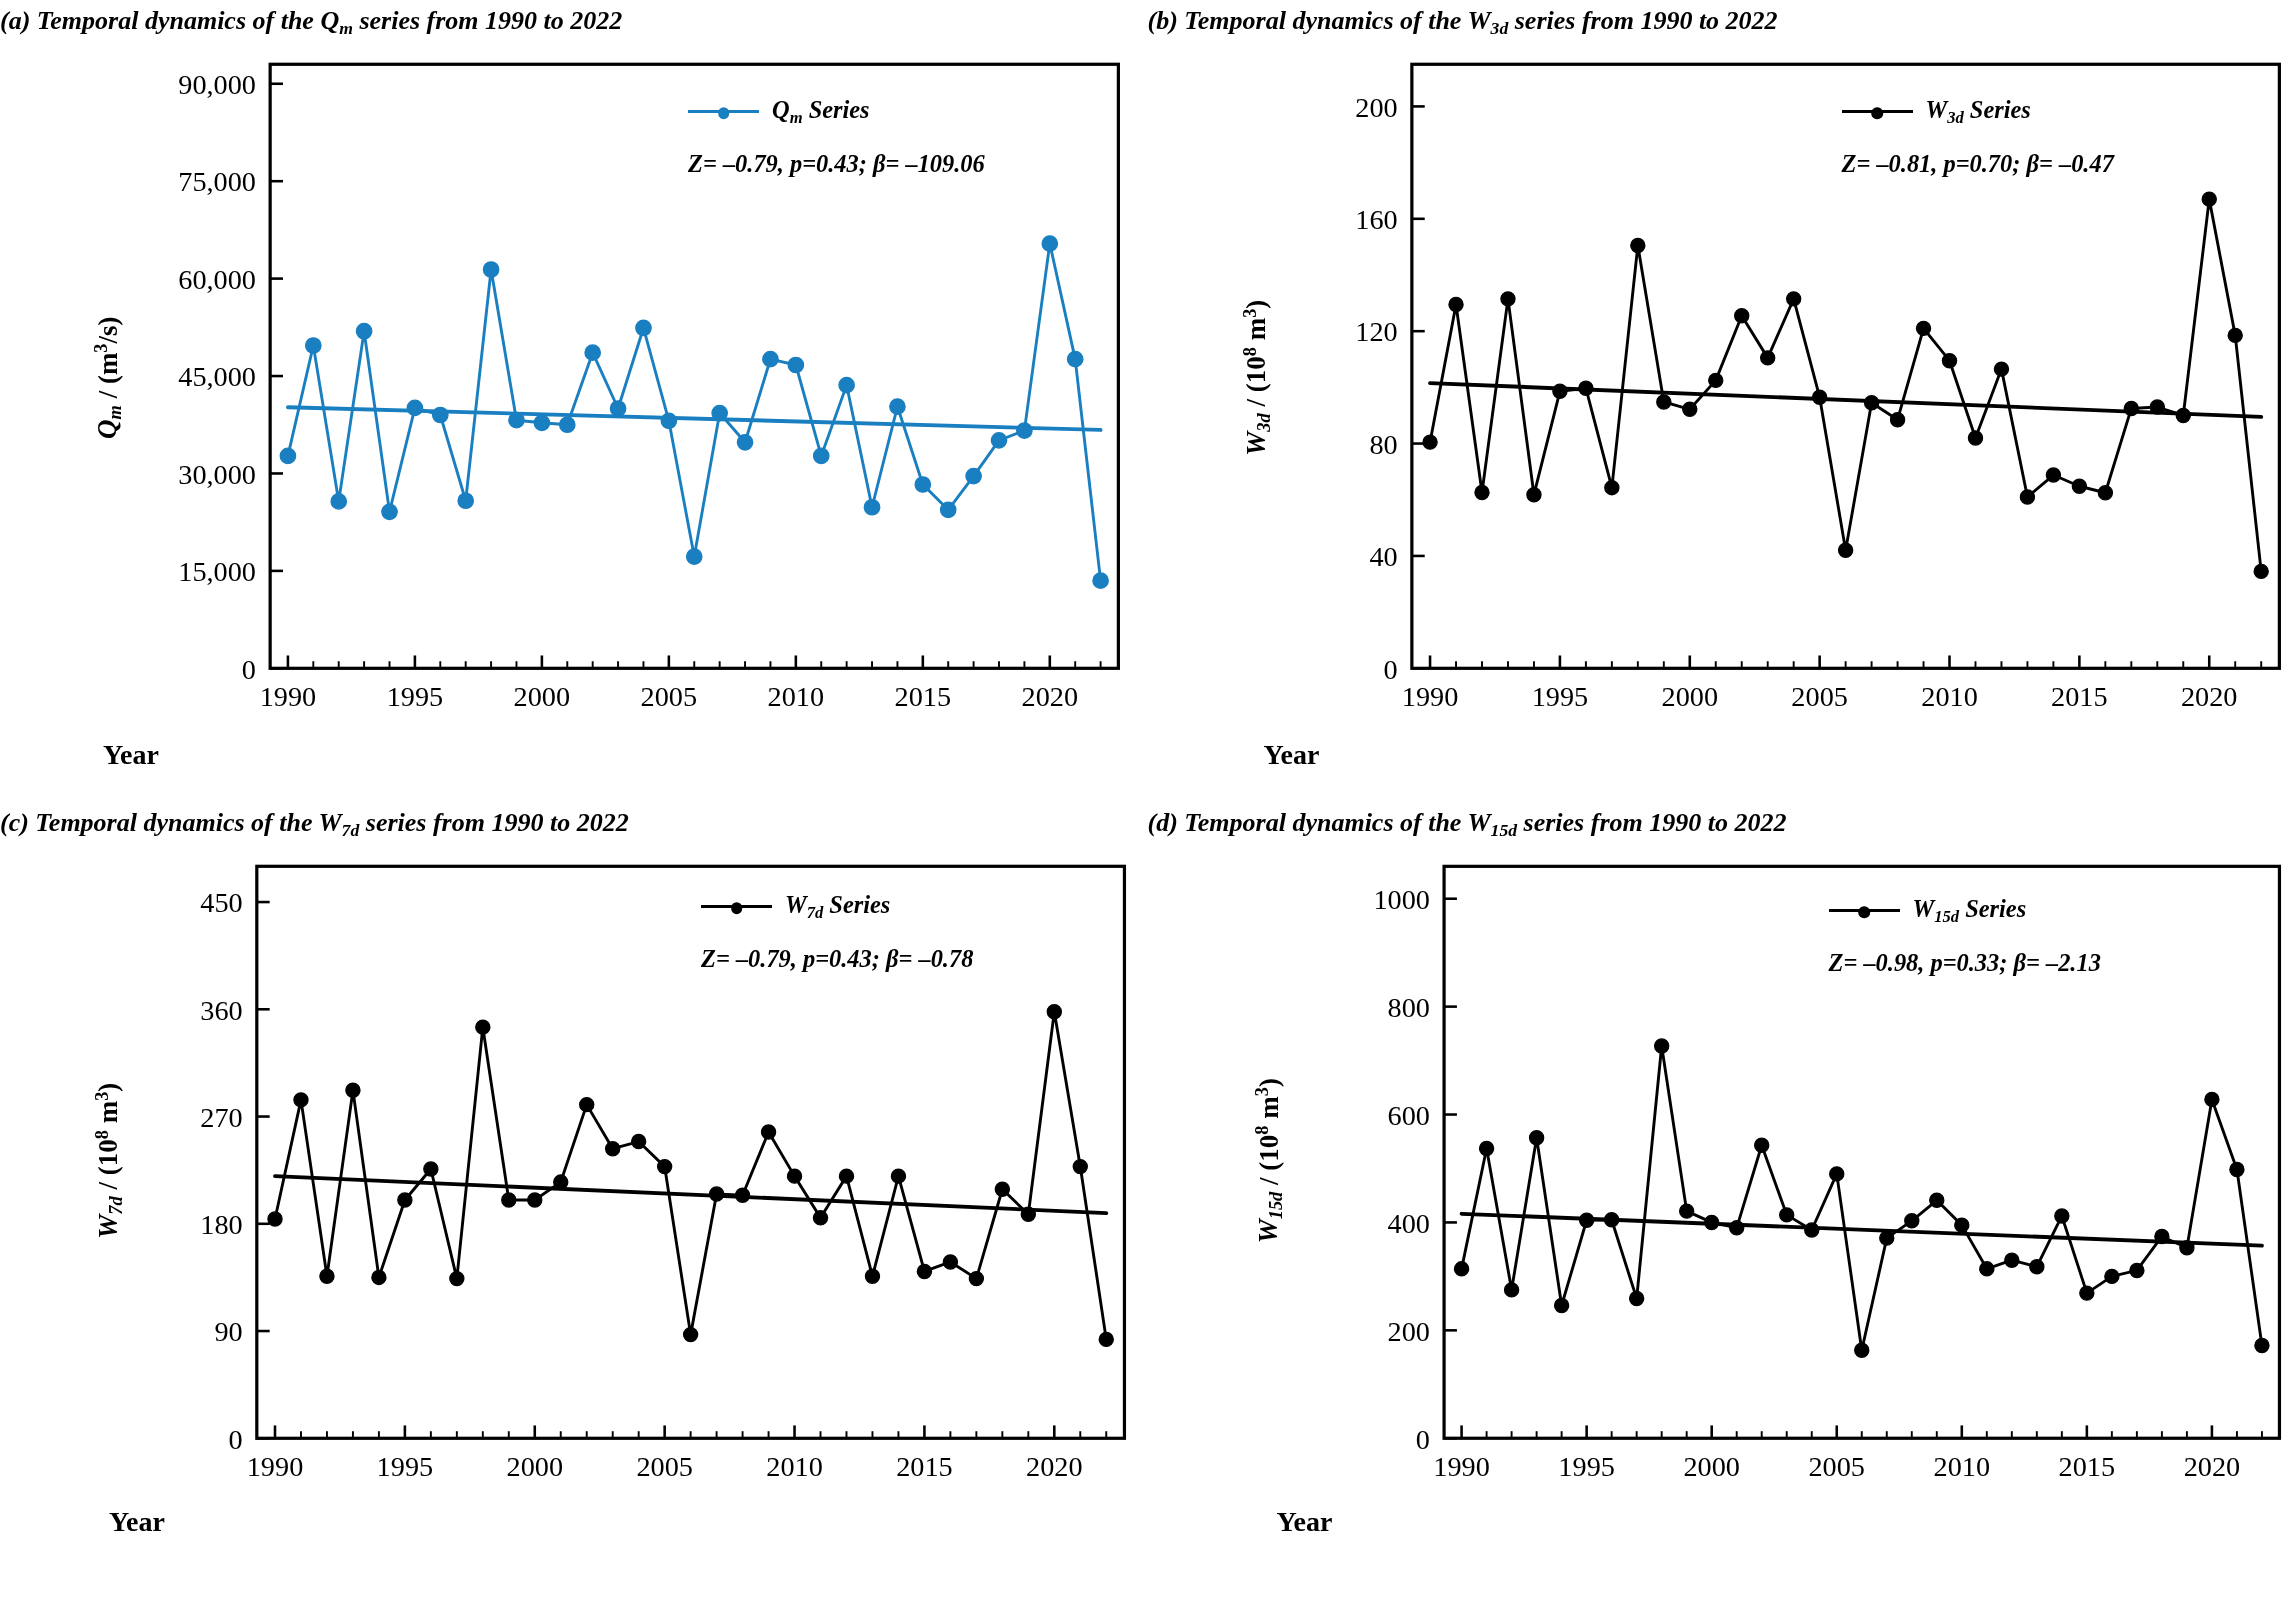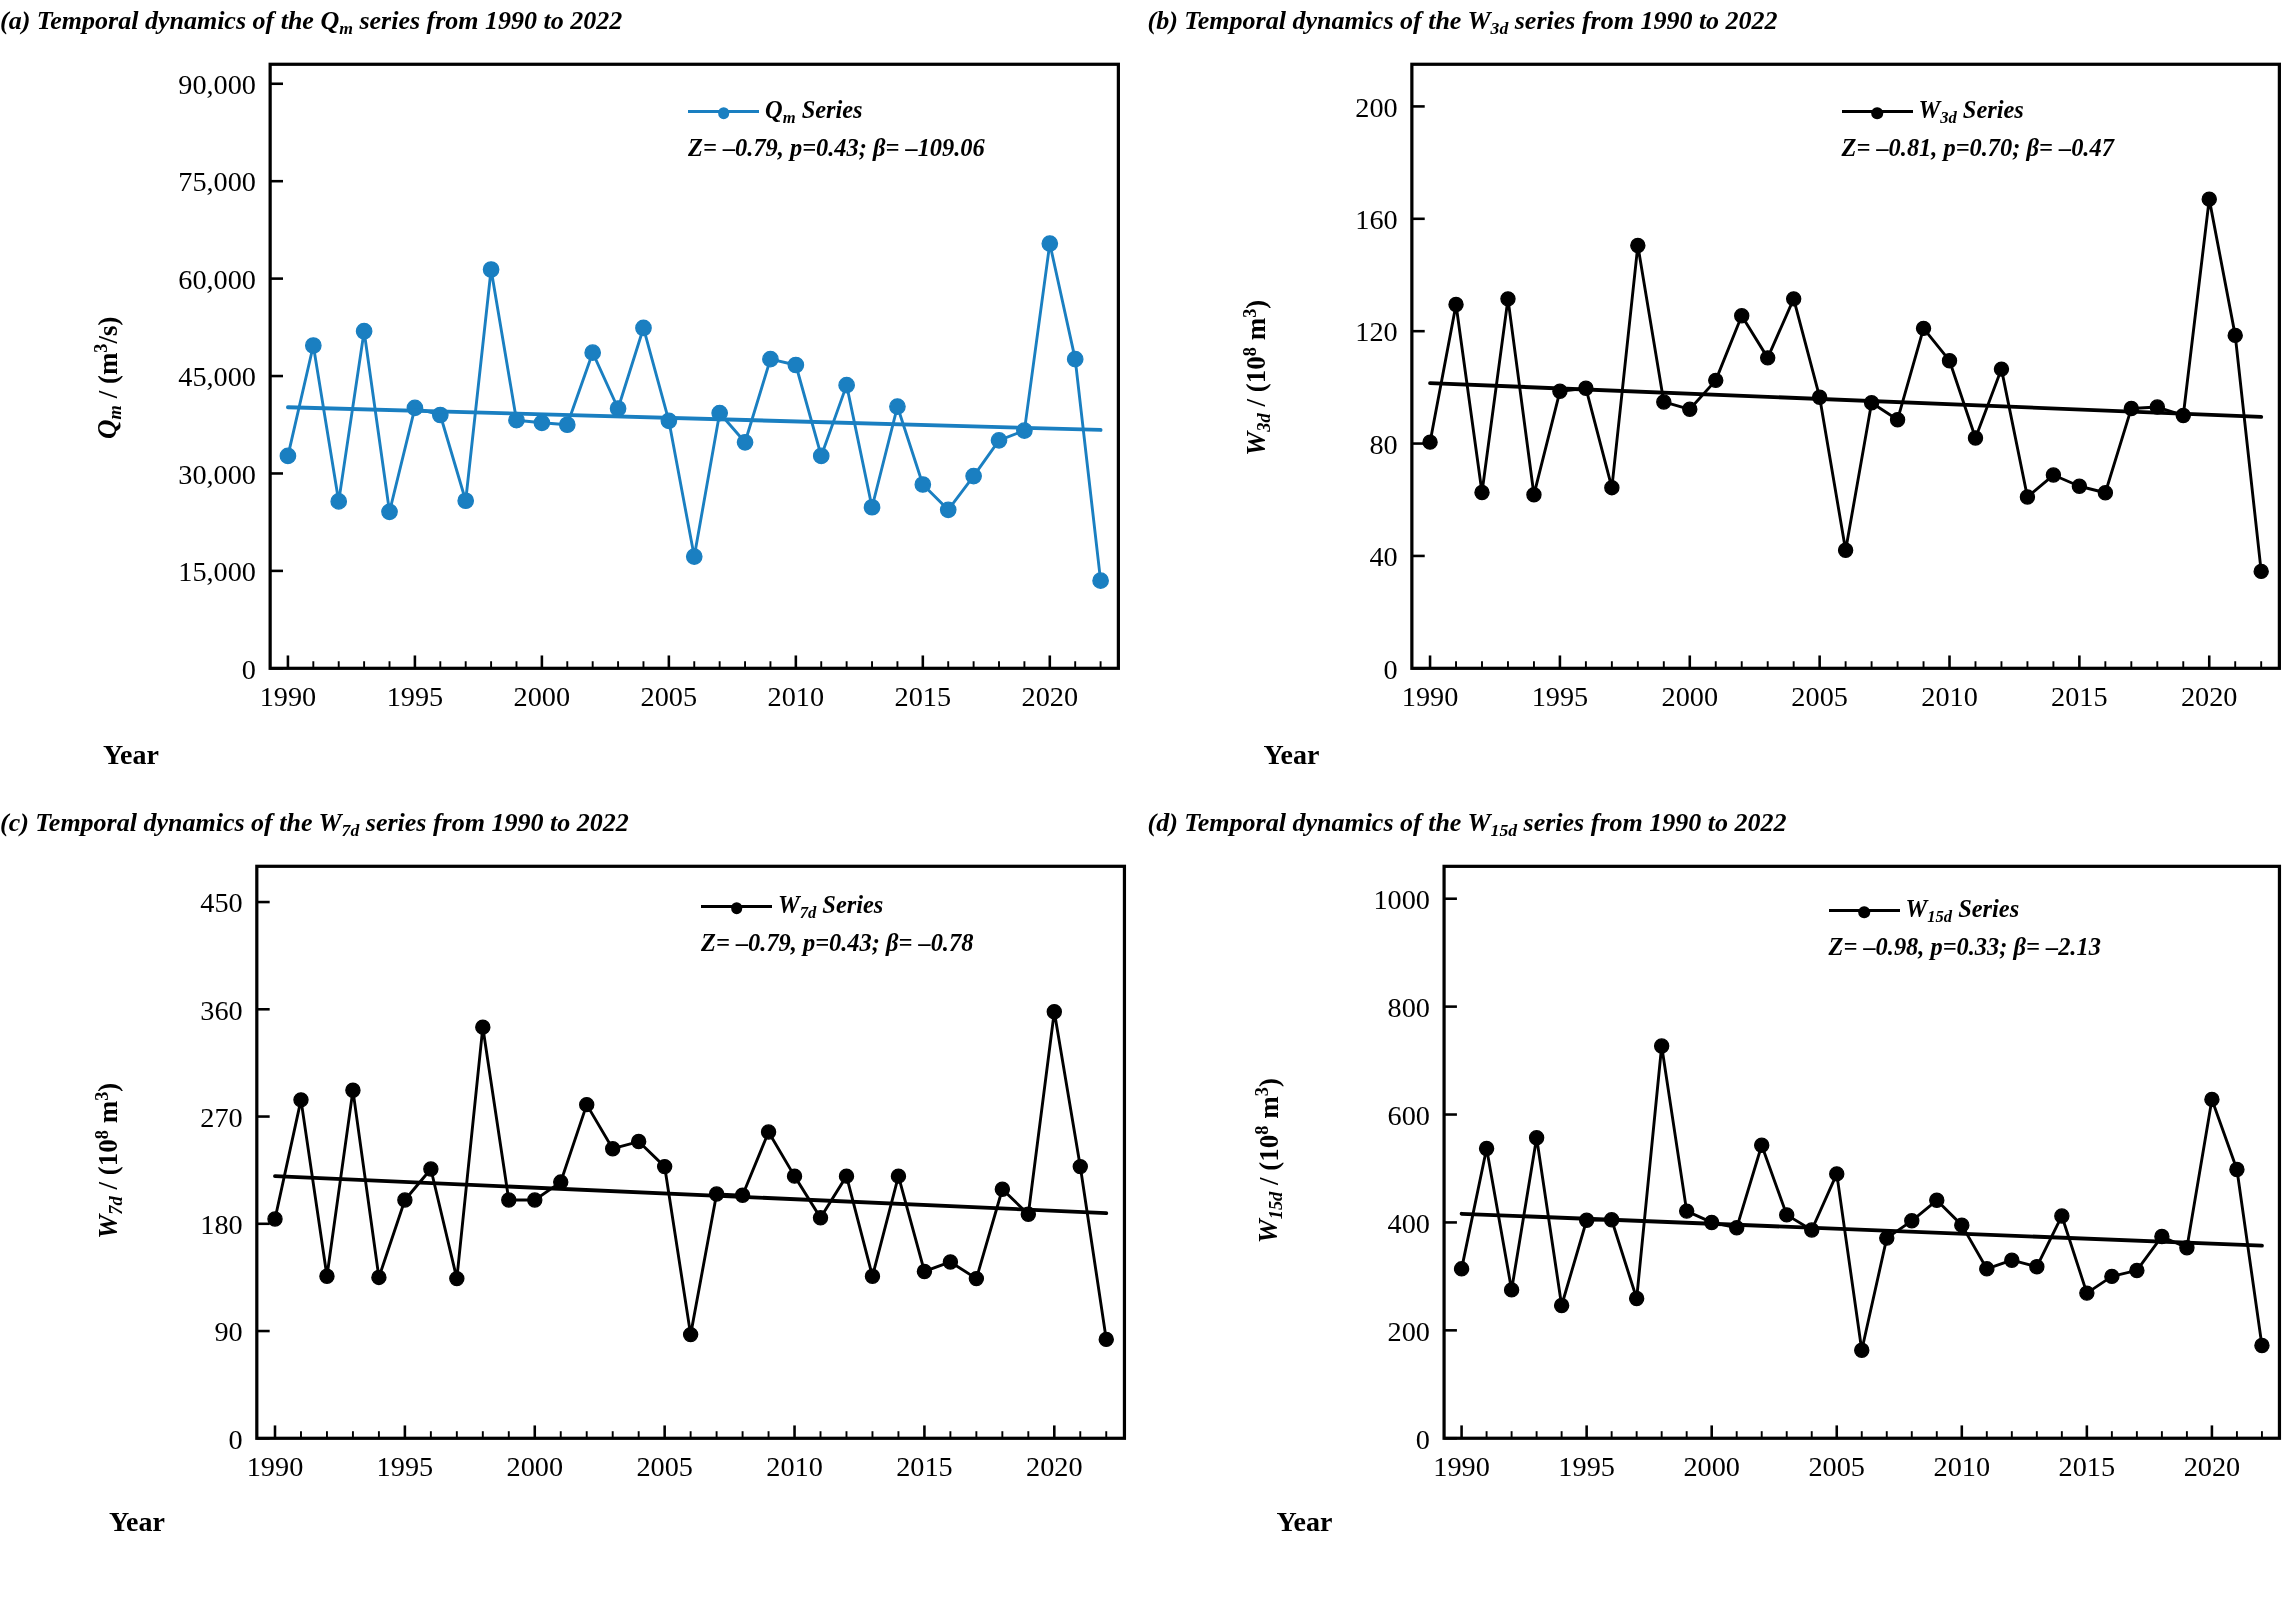--- a/index.html
+++ b/index.html
@@ -63,41 +63,41 @@
     position: absolute;
     font-size: 24.4px;
     font-weight: bold;
     font-style: italic;
     font-family: "Liberation Serif", serif;
     white-space: nowrap;
   }
   .legend-row {
     display: flex;
     align-items: center;
-    gap: 6px;
+    gap: 13px;
   }
   .legend-line {
     display: inline-block;
     width: 71px;
     height: 0;
     border-top-width: 3.2px;
     border-top-style: solid;
     position: relative;
   }
   .legend-dot {
     position: absolute;
     left: 50%;
     top: 50%;
     width: 11.6px;
     height: 11.6px;
     border-radius: 50%;
     transform: translate(-50%, -50%);
   }
   .stats-row {
-    margin-top: 6px;
+    margin-top: 22px;
     font-size: 24.4px;
     font-weight: bold;
     font-style: italic;
     white-space: nowrap;
   }
   sub {
     font-size: 0.68em;
     vertical-align: -0.28em;
   }
   sup {

